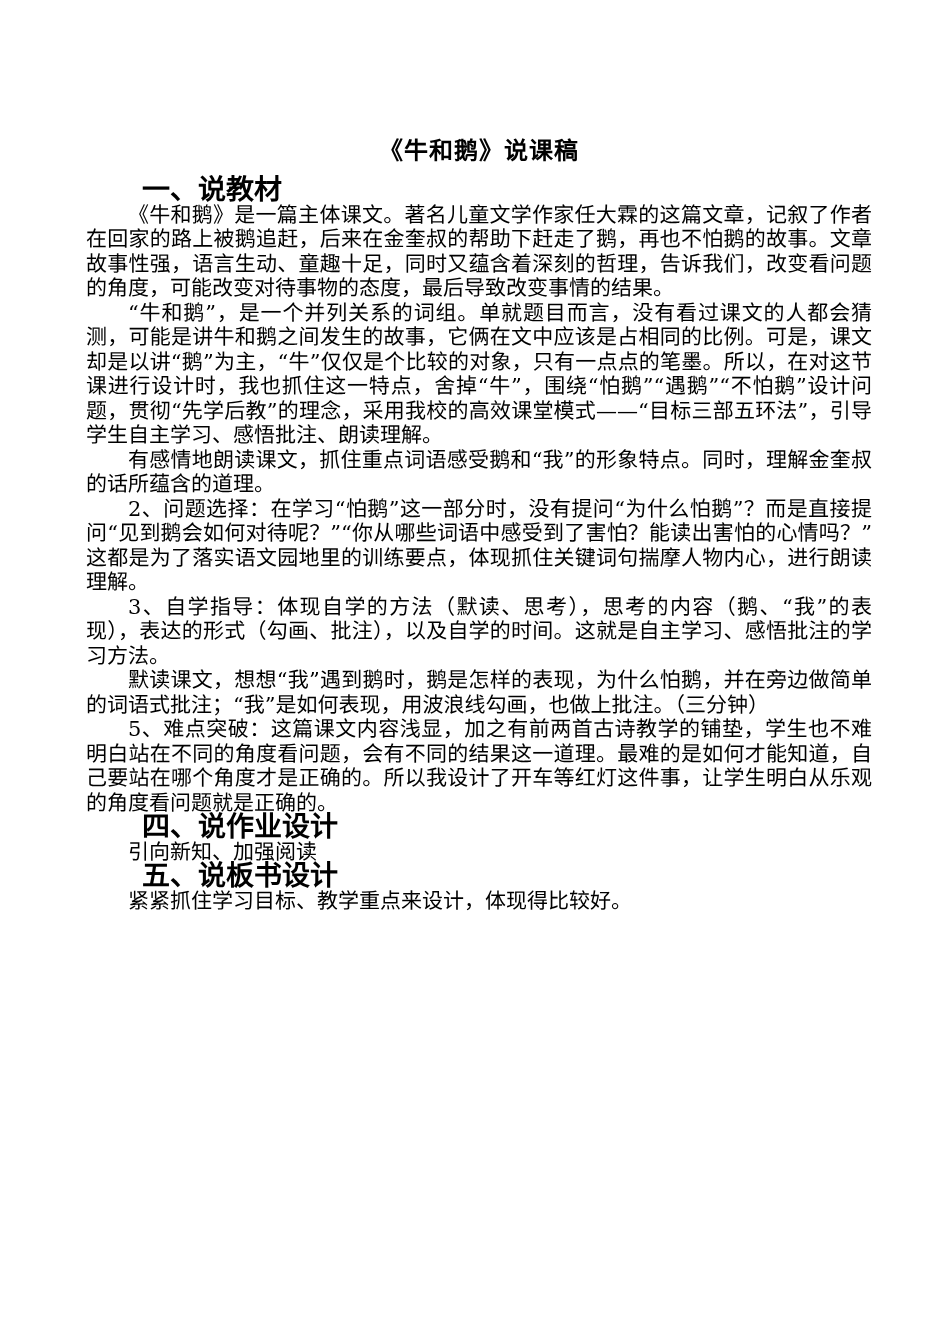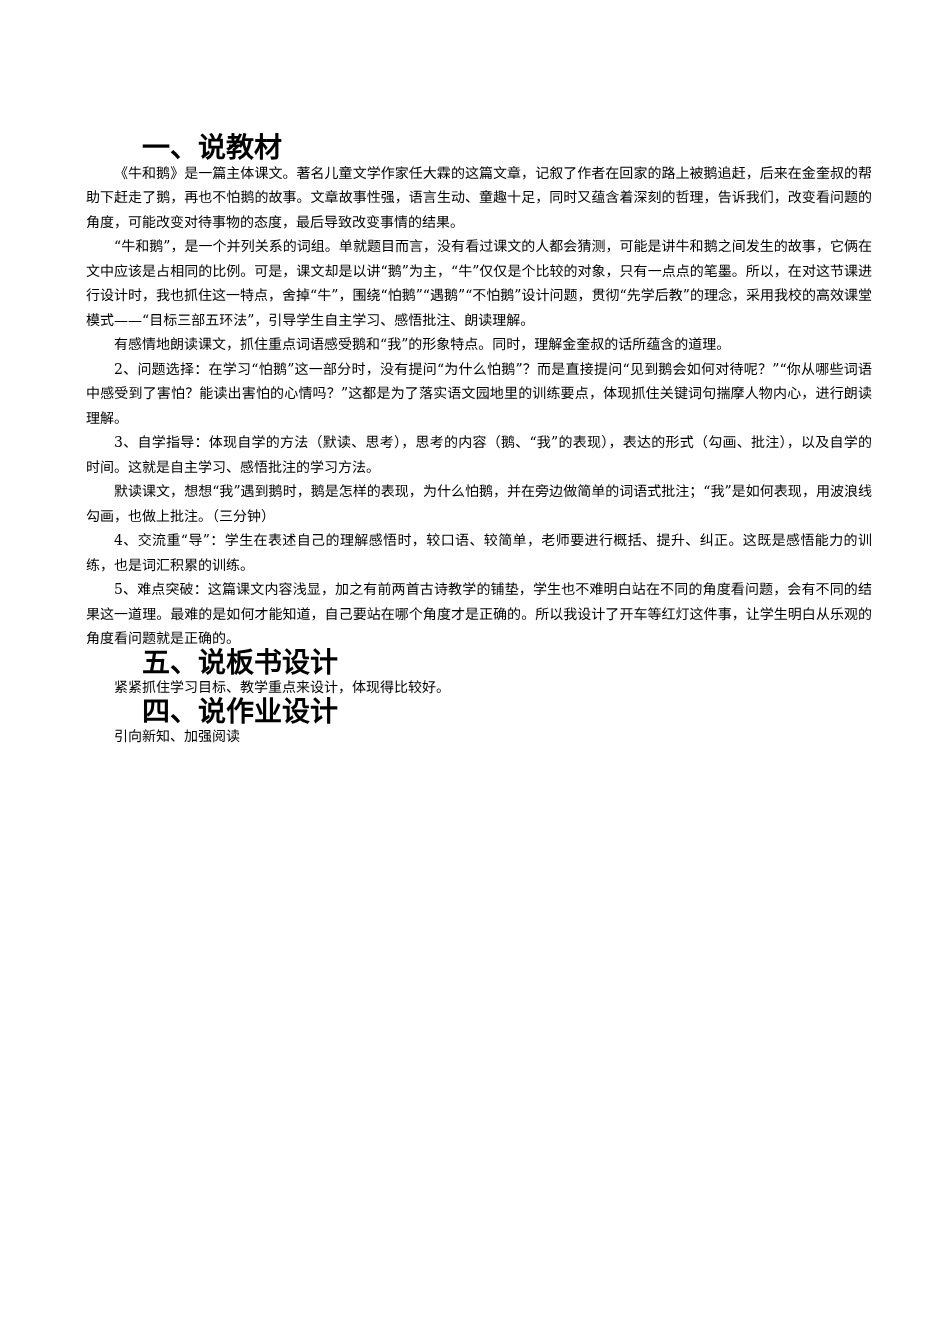--- a/index.html
+++ b/index.html
@@ -30,54 +30,54 @@
     letter-spacing: 1px;
   }
   .sec-heading {
     font-family: "DejaVu Sans", "Liberation Sans", sans-serif;
     font-size: 28px;
     font-weight: bold;
     line-height: 24.5px;
     text-indent: 2em;
   }
   .para {
-    font-size: 14px;
+    font-size: 21px;
     line-height: 24.5px;
     text-indent: 2em;
     text-align: justify;
     word-break: break-all;
   }
 </style>
 </head>
 <body>
 
 <div class="page">
 
+  <h1 class="doc-title">《牛和鹅》说课稿</h1>
 
   <section>
     <h2 class="sec-heading">一、说教材</h2>
     <p class="para">《牛和鹅》是一篇主体课文。著名儿童文学作家任大霖的这篇文章，记叙了作者在回家的路上被鹅追赶，后来在金奎叔的帮助下赶走了鹅，再也不怕鹅的故事。文章故事性强，语言生动、童趣十足，同时又蕴含着深刻的哲理，告诉我们，改变看问题的角度，可能改变对待事物的态度，最后导致改变事情的结果。</p>
   </section>
 
   <section>
     <p class="para">“牛和鹅”，是一个并列关系的词组。单就题目而言，没有看过课文的人都会猜测，可能是讲牛和鹅之间发生的故事，它俩在文中应该是占相同的比例。可是，课文却是以讲“鹅”为主，“牛”仅仅是个比较的对象，只有一点点的笔墨。所以，在对这节课进行设计时，我也抓住这一特点，舍掉“牛”，围绕“怕鹅”“遇鹅”“不怕鹅”设计问题，贯彻“先学后教”的理念，采用我校的高效课堂模式——“目标三部五环法”，引导学生自主学习、感悟批注、朗读理解。</p>
   </section>
 
   <section>
     <p class="para">有感情地朗读课文，抓住重点词语感受鹅和“我”的形象特点。同时，理解金奎叔的话所蕴含的道理。</p>
     <p class="para">2、问题选择：在学习“怕鹅”这一部分时，没有提问“为什么怕鹅”？而是直接提问“见到鹅会如何对待呢？”“你从哪些词语中感受到了害怕？能读出害怕的心情吗？”这都是为了落实语文园地里的训练要点，体现抓住关键词句揣摩人物内心，进行朗读理解。</p>
     <p class="para">3、自学指导：体现自学的方法（默读、思考），思考的内容（鹅、“我”的表现），表达的形式（勾画、批注），以及自学的时间。这就是自主学习、感悟批注的学习方法。</p>
     <p class="para">默读课文，想想“我”遇到鹅时，鹅是怎样的表现，为什么怕鹅，并在旁边做简单的词语式批注；“我”是如何表现，用波浪线勾画，也做上批注。（三分钟）</p>
-    <p class="para">4、交流重“导”：学生在表述自己的理解感悟时，较口语、较简单，老师要进行概括、提升、纠正。这既是感悟能力的训练，也是词汇积累的训练。</p>
     <p class="para">5、难点突破：这篇课文内容浅显，加之有前两首古诗教学的铺垫，学生也不难明白站在不同的角度看问题，会有不同的结果这一道理。最难的是如何才能知道，自己要站在哪个角度才是正确的。所以我设计了开车等红灯这件事，让学生明白从乐观的角度看问题就是正确的。</p>
+  </section>
+
+  <section>
+    <h2 class="sec-heading">四、说作业设计</h2>
+    <p class="para">引向新知、加强阅读</p>
   </section>
 
   <section>
     <h2 class="sec-heading">五、说板书设计</h2>
     <p class="para">紧紧抓住学习目标、教学重点来设计，体现得比较好。</p>
   </section>
 
-  <section>
-    <h2 class="sec-heading">四、说作业设计</h2>
-    <p class="para">引向新知、加强阅读</p>
-  </section>
-
 </div>
 
 </body></html>

